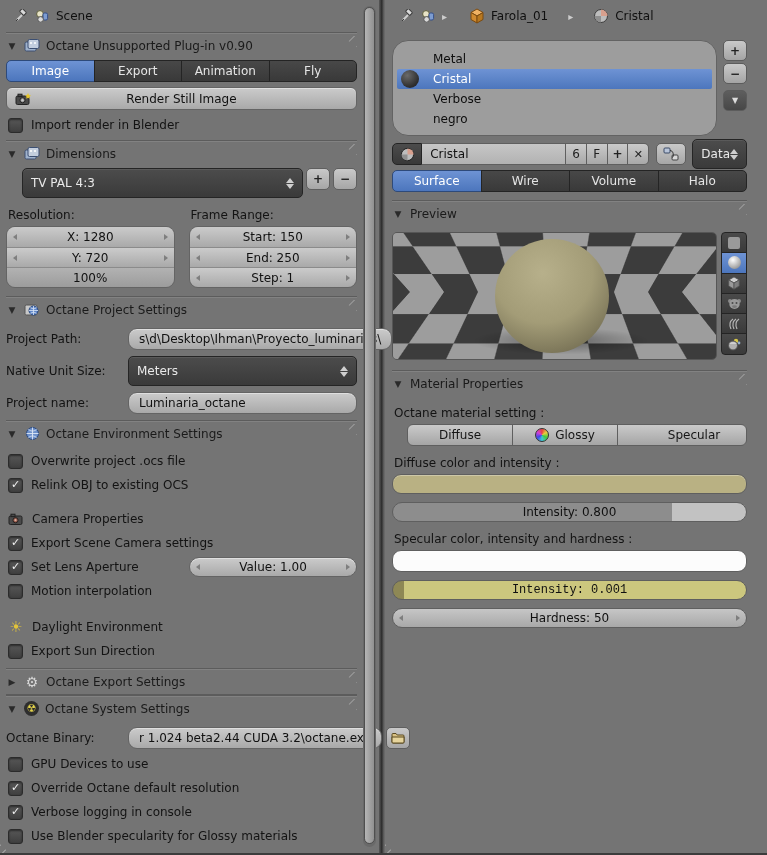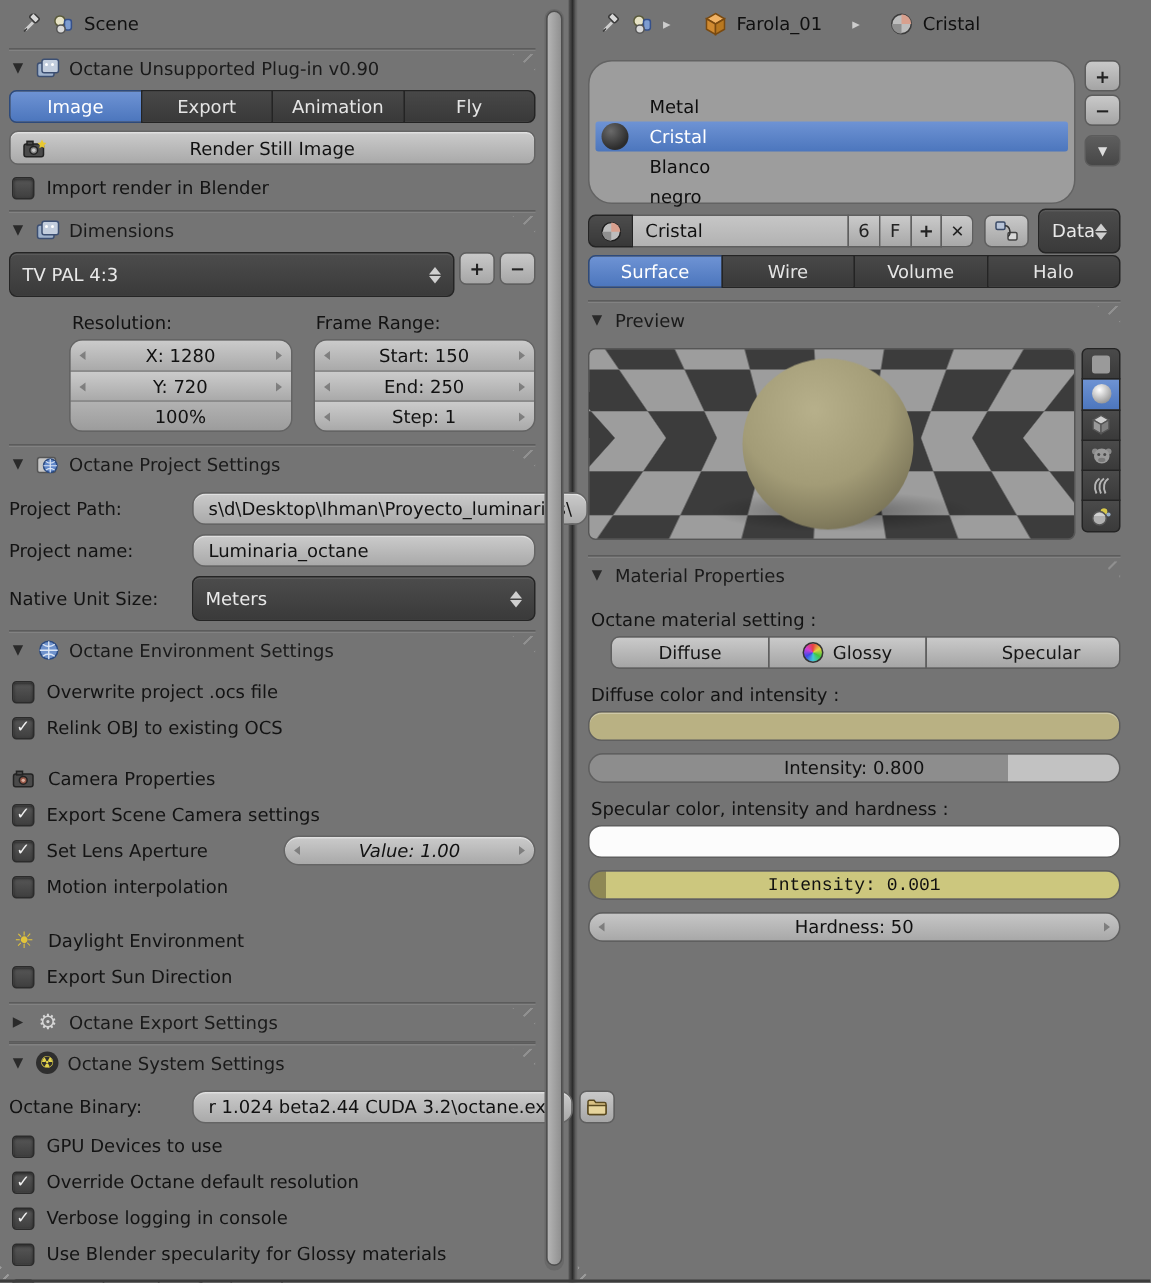--- a/index.html
+++ b/index.html
@@ -56,21 +56,21 @@
   .cb.checked .tick { display:block; }
   .cblbl { color:#131313; }
 
   .tab-group { display:flex; height:22px; }
   .tab { flex:1; background:linear-gradient(#484848,#393939); border:1px solid #242424; margin-left:-1px;
          color:#e5e5e5; display:flex; align-items:center; justify-content:center; }
   .tab:first-child { border-radius:5px 0 0 5px; margin-left:0; }
   .tab:last-child { border-radius:0 5px 5px 0; }
   .tab.active { background:linear-gradient(#6e93d4,#4c76bd); color:#fff; border-color:#2e4a7a; }
 
-  .two-col { display:flex; gap:14px;margin-left:40px; }
+  .two-col { display:flex; gap:14px; }
   .col { flex:1; }
   .col-lbl { height:18px; display:flex; align-items:center; color:#131313; margin:4px 0 2px 2px; }
   .stack { border:1px solid #646464; border-radius:9px; overflow:hidden;
            box-shadow:inset 0 1px 0 rgba(255,255,255,.35); }
   .stack .w-light { border:none; border-radius:0; border-top:1px solid #8b8b8b; box-shadow:none; }
   .stack .w-light:first-child { border-top:none; }
   .fill-full { background:linear-gradient(#b2b2b2,#9c9c9c); }
 
   .form-row { display:flex; align-items:center; margin:6px 0; }
   .form-lbl { width:122px; flex:none; color:#131313; }
@@ -82,21 +82,21 @@
 
   
   .vscroll { position:absolute; right:3px; top:6px; bottom:8px; width:13px; border-radius:7px; background:#696969; }
   .vthumb { position:absolute; left:1px; right:1px; top:1px; bottom:3px; border-radius:6px;
             border:1px solid #4f4f4f; background:linear-gradient(90deg,#b5b5b5,#909090); }
 
   
   .crumb-sep { color:#cdcdcd; font-size:10px; }
   .crumb-txt { color:#101010; }
   .list-wrap { display:flex; gap:6px; margin-top:8px; }
-  .slot-list { flex:1; background:#9d9d9d; border:1px solid #636363; border-radius:16px; padding:20px 4px; height:96px; }
+  .slot-list { flex:1; background:#9d9d9d; border:1px solid #636363; border-radius:16px; padding:8px 4px; height:96px; }
   .slot-row { height:20px; display:flex; align-items:center; padding-left:36px; color:#0d0d0d; border-radius:2px; position:relative; }
   .slot-row.selected { background:linear-gradient(#6e93d4,#4c76bd); color:#fff; }
   .slot-ball { position:absolute; left:4px; top:1px; width:18px; height:18px; border-radius:50%;
                background:radial-gradient(circle at 35% 30%, #6a6a6a, #2c2c2c 70%); }
   .list-btns { width:24px; display:flex; flex-direction:column; gap:2px; }
   .mini-btn { width:24px; height:21px; border-radius:5px; background:linear-gradient(#c9c9c9,#a4a4a4);
               border:1px solid #5c5c5c; display:flex; align-items:center; justify-content:center;
               font-weight:bold; color:#222; }
   .mini-btn.dark { background:linear-gradient(#5e5e5e,#474747); color:#ddd; margin-top:4px; }
 
@@ -222,21 +222,21 @@
           <svg width="16" height="16" viewBox="0 0 16 16">
               <rect x="1" y="4" width="11" height="9" rx="1.5" fill="#9fb2cc" stroke="#3c4f72"></rect>
               <rect x="4" y="1.5" width="11" height="9" rx="1.5" fill="#c3cede" stroke="#3c4f72"></rect>
               <circle cx="7" cy="5" r="1" fill="#fff"></circle>
               <circle cx="11" cy="5" r="1" fill="#fff"></circle>
             </svg>
         </span>
         <span class="htxt">Dimensions</span>
         <span class="hgrip"></span>
       </div>
-      <div style="display:flex; gap:3px; margin:2px 0 4px 0;">
+      <div style="display:flex; gap:3px; margin:2px 0 4px 16px;">
         <div class="w-dark" style="flex:1;">
           <span>TV PAL 4:3</span>
           <span class="updown">
               <i class="u"></i>
               <i class="d"></i>
             </span>
         </div>
         <div class="sq-btn">+</div>
         <div class="sq-btn">−</div>
       </div>
@@ -279,35 +279,35 @@
           <div class="w-light txt-field">s\d\Desktop\Ihman\Proyecto_luminarias\</div>
           <div class="sq-btn">
             <svg width="14" height="12" viewBox="0 0 14 12">
                 <path d="M1 2.5 a1 1 0 0 1 1-1 h3 l1.2 1.5 H12 a1 1 0 0 1 1 1 V10 a1 1 0 0 1 -1 1 H2 a1 1 0 0 1 -1-1 z" fill="#d9c184" stroke="#5a4a20"></path>
                 <path d="M1 5 h12 v5 a1 1 0 0 1 -1 1 H2 a1 1 0 0 1 -1 -1 z" fill="#e6d49c" stroke="#5a4a20"></path>
               </svg>
           </div>
         </div>
       </div>
       <div class="form-row">
-        <span class="form-lbl">Project name:</span>
-        <div class="field-wrap">
-          <div class="w-light txt-field">Luminaria_octane</div>
-        </div>
-      </div>
-      <div class="form-row">
         <span class="form-lbl">Native Unit Size:</span>
         <div class="field-wrap">
           <div class="w-dark" style="flex:1;">
             <span>Meters</span>
             <span class="updown">
                 <i class="u"></i>
                 <i class="d"></i>
               </span>
           </div>
+        </div>
+      </div>
+      <div class="form-row">
+        <span class="form-lbl">Project name:</span>
+        <div class="field-wrap">
+          <div class="w-light txt-field">Luminaria_octane</div>
         </div>
       </div>
     </div>
 
     <div class="sect" style="margin-top:6px;">
       <div class="sect-head">
         <span class="tri">▼</span>
         <span class="icon16">
           <svg width="15" height="15" viewBox="0 0 15 15">
               <circle cx="7.5" cy="7.5" r="6" fill="#6f92cc" stroke="#2b4a80"></circle>
@@ -342,21 +342,21 @@
         <span class="cb checked">
             <span class="tick">✓</span>
           </span>
         <span class="cblbl">Export Scene Camera settings</span>
       </div>
       <div class="cbrow">
         <span class="cb checked">
             <span class="tick">✓</span>
           </span>
         <span class="cblbl">Set Lens Aperture</span>
-        <div class="w-light nf" style="margin-left:auto; width:168px; height:20px;font-style:italic;">Value: 1.00</div>
+        <div class="w-light nf" style="margin-left:auto; width:168px; height:20px;">Value: 1.00</div>
       </div>
       <div class="cbrow">
         <span class="cb"></span>
         <span class="cblbl">Motion interpolation</span>
       </div>
       <div class="cbrow" style="margin-top:18px;">
         <span class="icon16" style="color:#e2c43a; font-size:15px;">☀</span>
         <span class="cblbl">Daylight Environment</span>
       </div>
       <div class="cbrow">
@@ -468,21 +468,21 @@
       <span class="crumb-txt">Cristal</span>
     </div>
 
     <div class="list-wrap">
       <div class="slot-list">
         <div class="slot-row">Metal</div>
         <div class="slot-row selected">
           <span class="slot-ball"></span>
           <span>Cristal</span>
         </div>
-        <div class="slot-row">Blanco</div>
+        <div class="slot-row">Verbose</div>
         <div class="slot-row">negro</div>
       </div>
       <div class="list-btns">
         <div class="mini-btn">+</div>
         <div class="mini-btn">−</div>
         <div class="mini-btn dark">
             <span style="font-size:8px; color:#ddd;">▼</span>
           </div>
       </div>
     </div>

